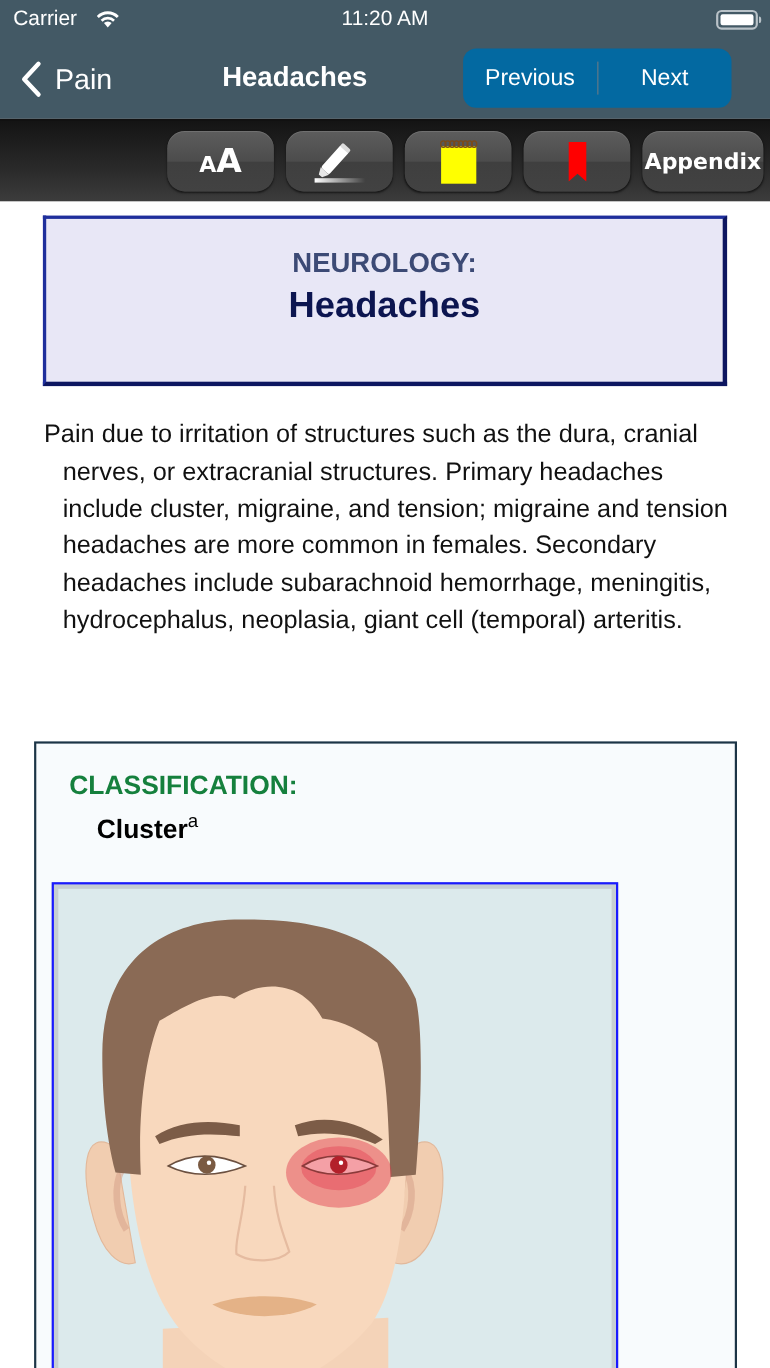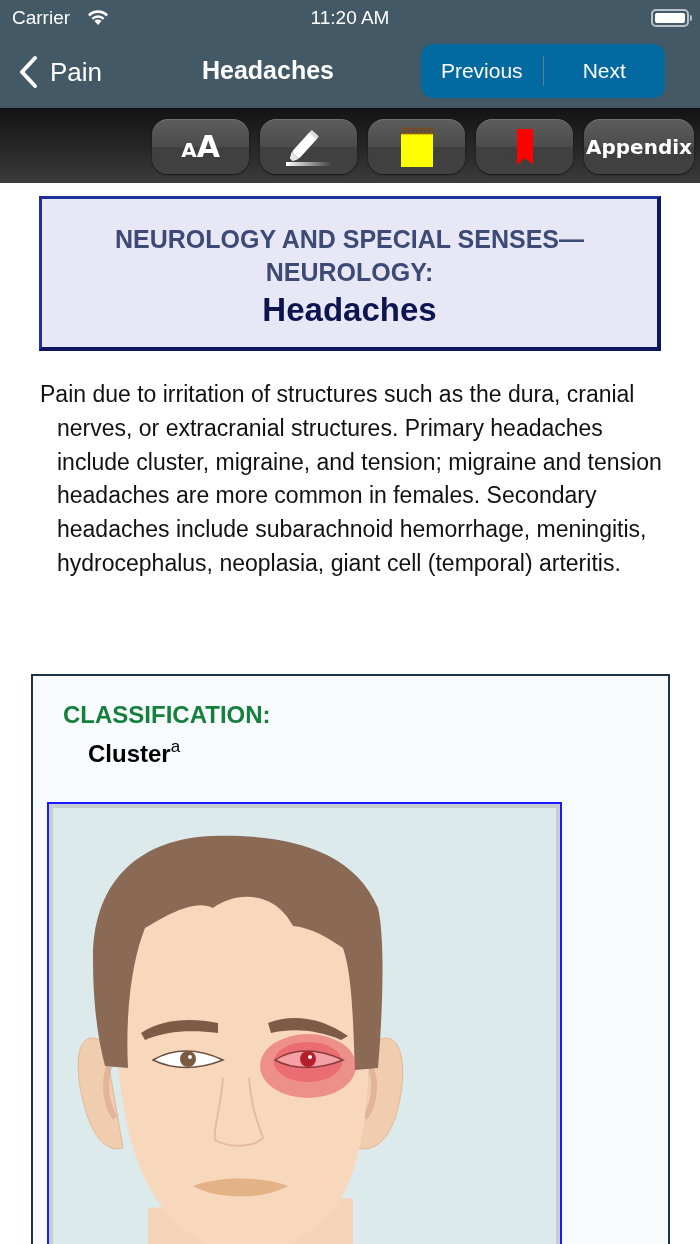--- a/index.html
+++ b/index.html
@@ -185,21 +185,20 @@
     </svg>
   </div>
   <div class="tool-btn" style="left:584px; width:110px;">
     <span class="appendix-label">Appendix</span>
   </div>
 </div>
 
 <div class="content">
   <div class="title-box">
     <div class="title-section">
-      <div>NEUROLOGY AND SPECIAL SENSES—</div>
       <div>NEUROLOGY:</div>
     </div>
     <div class="title-main">Headaches</div>
   </div>
 
   <p class="intro">Pain due to irritation of structures such as the dura, cranial nerves, or extracranial structures. Primary headaches include cluster, migraine, and tension; migraine and tension headaches are more common in females. Secondary headaches include subarachnoid hemorrhage, meningitis, hydrocephalus, neoplasia, giant cell (temporal) arteritis.</p>
 
   <div class="class-box">
     <div class="class-heading">CLASSIFICATION:</div>
     <div class="class-item"><span>Cluster</span><sup>a</sup></div>

